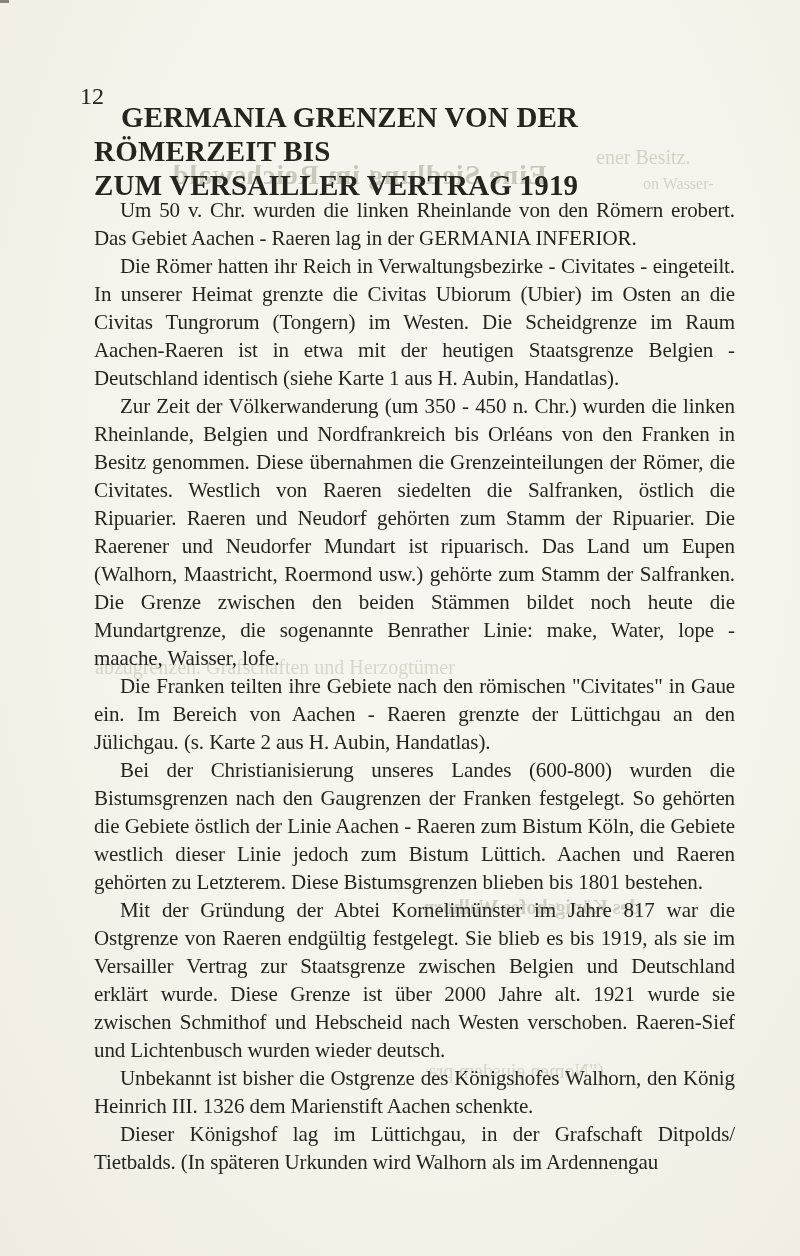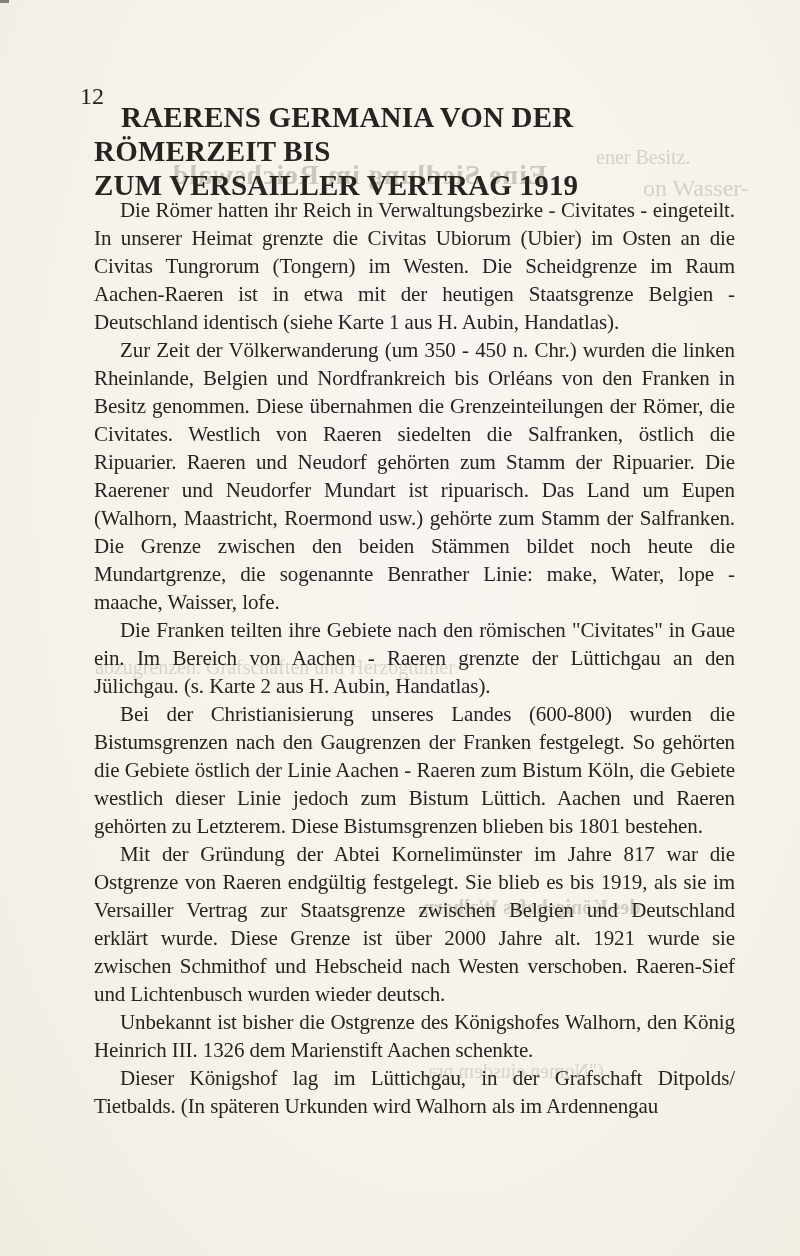--- a/index.html
+++ b/index.html
@@ -62,21 +62,21 @@
   .ghost {
     position: absolute;
     color: #a8a390;
     white-space: nowrap;
     filter: blur(0.6px);
     pointer-events: none;
   }
   .mirror { transform: scaleX(-1); }
   .g0 { left: 172px; top: 159px; font-size: 28px; font-weight: bold; opacity: 0.55; letter-spacing: 1px; }
   .g1 { left: 596px; top: 146px; font-size: 20px; opacity: 0.42; }
-  .g2 { left: 643px; top: 175px; font-size: 24px; opacity: 0.42; }
+  .g2 { left: 643px; top: 175px; font-size: 16px; opacity: 0.42; }
   .g3 { left: 95px;  top: 656px; font-size: 20px; opacity: 0.38; }
   .g4 { left: 418px; top: 896px; font-size: 20px; font-weight: bold; opacity: 0.48; }
   .g5 { left: 428px; top: 1060px; font-size: 20px; opacity: 0.38; }
 </style>
 </head>
 <body>
 
 <div class="scan-page">
 
   <div class="corner-speck"></div>
@@ -84,25 +84,26 @@
   <div class="ghost g0 mirror">Eine Siedlung im Reichswald</div>
   <div class="ghost g1">ener Besitz.</div>
   <div class="ghost g2">on Wasser-</div>
   <div class="ghost g3">abzugrenzen. Grafschaften und Herzogtümer</div>
   <div class="ghost g4 mirror">des Königshofes Walhorn.</div>
   <div class="ghost g5 mirror">("Nomen ejusdem pra</div>
 
   <div class="page-number">12</div>
 
   <h1 class="title">
-    <span class="indent">RAERENS GERMANIA VON DER RÖMERZEIT BIS</span><br>
+    <span class="indent">GERMANIA GRENZEN VON DER RÖMERZEIT BIS</span><br>
     <span>ZUM VERSAILLER VERTRAG 1919</span>
   </h1>
 
   <div class="body-text">
+    <p>Um 50 v. Chr. wurden die linken Rheinlande von den Römern erobert. Das Gebiet Aachen - Raeren lag in der GERMANIA INFERIOR.</p>
     <p>Die Römer hatten ihr Reich in Verwaltungsbezirke - Civitates - eingeteilt. In unserer Heimat grenzte die Civitas Ubiorum (Ubier) im Osten an die Civitas Tungrorum (Tongern) im Westen. Die Scheidgrenze im Raum Aachen-Raeren ist in etwa mit der heutigen Staatsgrenze Belgien - Deutschland identisch (siehe Karte 1 aus H. Aubin, Handatlas).</p>
     <p>Zur Zeit der Völkerwanderung (um 350 - 450 n. Chr.) wurden die linken Rheinlande, Belgien und Nordfrankreich bis Orléans von den Franken in Besitz genommen. Diese übernahmen die Grenzeinteilungen der Römer, die Civitates. Westlich von Raeren siedelten die Salfranken, östlich die Ripuarier. Raeren und Neudorf gehörten zum Stamm der Ripuarier. Die Raerener und Neudorfer Mundart ist ripuarisch. Das Land um Eupen (Walhorn, Maastricht, Roermond usw.) gehörte zum Stamm der Salfranken. Die Grenze zwischen den beiden Stämmen bildet noch heute die Mundartgrenze, die sogenannte Benrather Linie: make, Water, lope - maache, Waisser, lofe.</p>
     <p>Die Franken teilten ihre Gebiete nach den römischen "Civitates"  in Gaue ein. Im Bereich von Aachen - Raeren grenzte der Lüttichgau an den Jülichgau. (s. Karte 2 aus H. Aubin, Handatlas).</p>
     <p>Bei der Christianisierung unseres Landes (600-800) wurden die Bistumsgrenzen nach den Gaugrenzen der Franken festgelegt. So gehörten die Gebiete östlich der Linie Aachen - Raeren zum Bistum Köln, die Gebiete westlich dieser Linie jedoch zum Bistum Lüttich. Aachen und Raeren gehörten zu Letzterem. Diese Bistumsgrenzen blieben bis 1801 bestehen.</p>
     <p>Mit der Gründung der Abtei Kornelimünster im Jahre 817 war die Ostgrenze von Raeren endgültig festgelegt. Sie blieb es bis 1919, als sie im Versailler Vertrag zur Staatsgrenze zwischen Belgien und Deutschland erklärt wurde. Diese Grenze ist über 2000 Jahre alt. 1921 wurde sie zwischen Schmithof und Hebscheid nach Westen verschoben. Raeren-Sief und Lichtenbusch wurden wieder deutsch.</p>
     <p>Unbekannt ist bisher die Ostgrenze des Königshofes Walhorn, den König Heinrich III. 1326 dem Marienstift Aachen schenkte.</p>
     <p>Dieser Königshof lag im Lüttichgau, in der Grafschaft Ditpolds/ Tietbalds. (In späteren Urkunden wird Walhorn als im Ardennengau</p>
   </div>
 
 </div>

